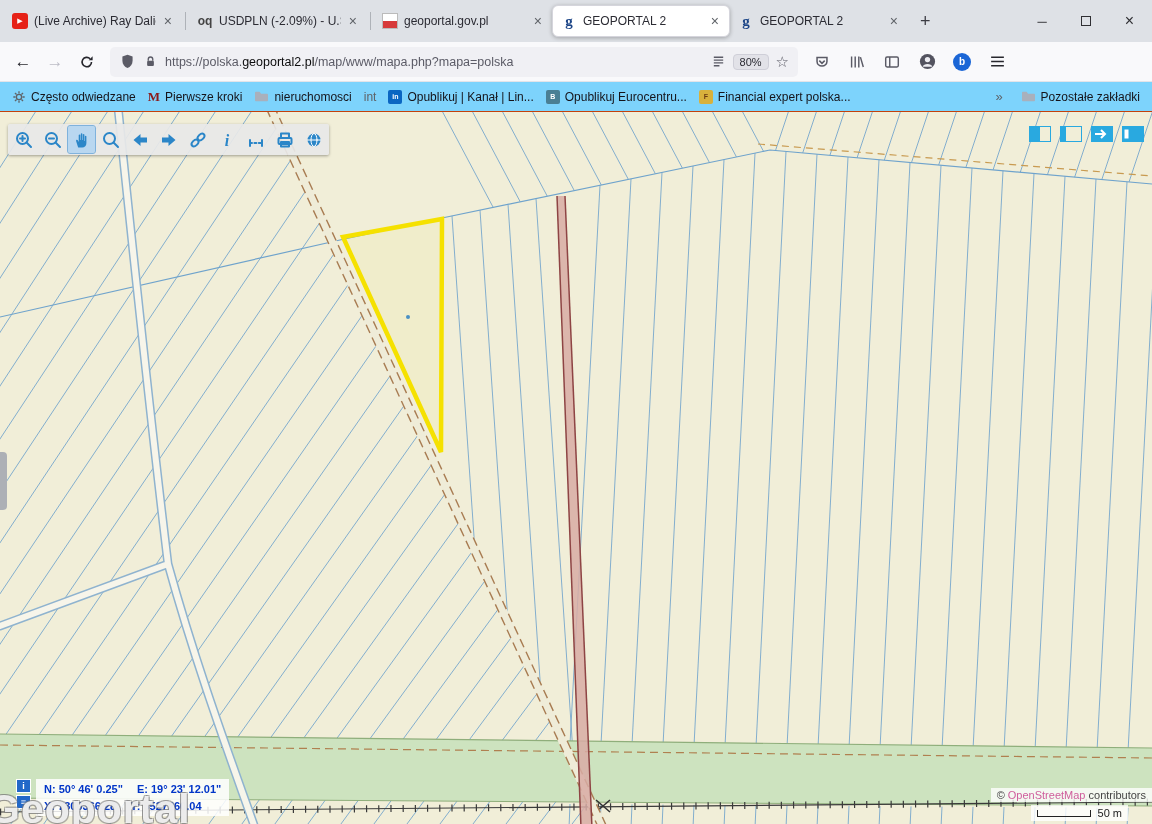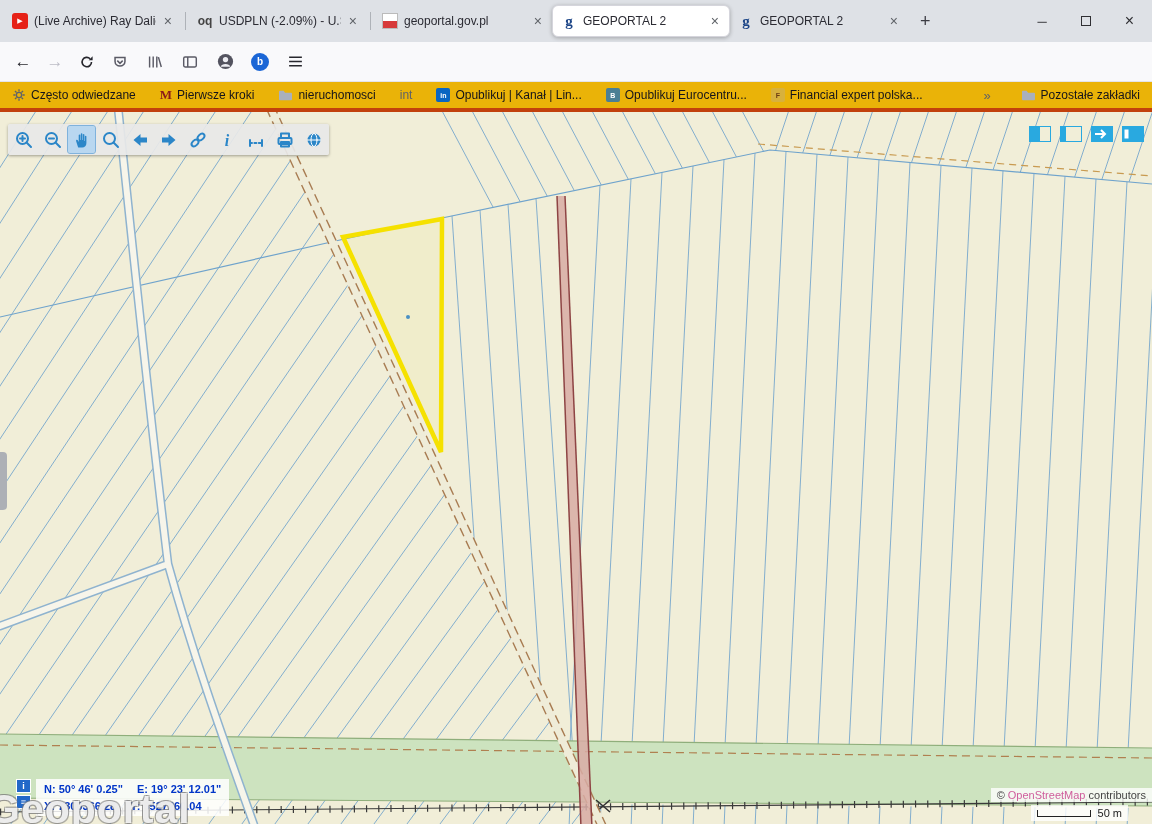--- a/index.html
+++ b/index.html
@@ -27,21 +27,21 @@
   .nav-btn.disabled{color:#bcbcc6}
   .urlbar{flex:1;max-width:688px;height:30px;background:#f0f0f4;border-radius:5px;display:flex;align-items:center;padding:0 9px;gap:7px;margin:0 6px}
   .url-text{flex:1;font-size:12.5px;white-space:nowrap;overflow:hidden;color:#5b5b66}
   .url-text .strong{color:#0c0c0d}
   .zoom-pill{background:#e2e2e8;border:1px solid #cfcfd8;border-radius:4px;font-size:11px;padding:1px 6px;color:#2b2b33;flex:none}
   .glyph-star{font-size:15px;color:#5b5b66;flex:none}
   .nav-right{display:flex;align-items:center;gap:7px;margin-left:2px}
   .nav-ic{width:28px;height:28px;display:flex;align-items:center;justify-content:center;flex:none}
   .ext-badge{width:18px;height:18px;border-radius:50%;background:#1b66d6;color:#fff;font-size:10px;font-weight:bold;display:flex;align-items:center;justify-content:center}
 
-  .bookmarksbar{height:30px;background:#eab308;display:flex;align-items:center;gap:24px;padding:0 12px;border-bottom:4px solid #c2410c;color:#15141a}
+  .bookmarksbar{height:30px;background:#7dd3fc;display:flex;align-items:center;gap:12px;padding:0 12px;border-bottom:1px solid #c2410c;color:#15141a}
   .bm{display:flex;align-items:center;gap:5px;white-space:nowrap}
   .bm-int{color:#5f6368}
   .sq-ic{width:14px;height:14px;border-radius:2px;color:#fff;font-size:7px;font-weight:bold;display:flex;align-items:center;justify-content:center;flex:none}
   .ic-li{background:#0a66c2}
   .ic-bi{background:#4a7f94}
   .ic-fi{background:#d8b13c;color:#6b3c12}
   .ic-mz{color:#8b1a1a;font-weight:bold;font-size:13px;font-family:"Liberation Serif",serif}
   .bm-overflow{margin-left:auto;color:#5f6368;font-size:13px}
 
   
@@ -114,20 +114,37 @@
 
   <div class="navbar">
     <span class="nav-btn">←</span>
     <span class="nav-btn disabled">→</span>
     <span class="nav-btn">
       <svg width="16" height="16" viewBox="0 0 16 16">
           <path d="M12.5,8 a4.7,4.7 0 1 1 -1.4,-3.3" fill="none" stroke="#27272d" stroke-width="1.6"></path>
           <polygon points="13.6,2.2 13.6,6.2 9.6,6.2" fill="#27272d"></polygon>
         </svg>
     </span>
+    <div class="urlbar">
+      <svg width="17" height="17" viewBox="0 0 20 20">
+          <path d="M10,2 L16,4 V9 C16,13.2 13.5,16.2 10,17.6 C6.5,16.2 4,13.2 4,9 V4 Z" fill="#5b5b66"></path>
+        </svg>
+      <svg width="15" height="15" viewBox="0 0 20 20">
+          <path d="M7,9 V7 a3,3 0 0 1 6,0 V9" fill="none" stroke="#5b5b66" stroke-width="1.8"></path>
+          <rect x="5.5" y="9" width="9" height="7" rx="1.5" fill="#5b5b66"></rect>
+        </svg>
+      <div class="url-text"><span>https://polska.</span><span class="strong">geoportal2.pl</span><span>/map/www/mapa.php?mapa=polska</span></div>
+      <svg width="15" height="15" viewBox="0 0 16 16">
+          <g stroke="#5b5b66" stroke-width="1.5" fill="none">
+            <path d="M3,3.5 h10 M3,6.5 h10 M3,9.5 h10 M3,12.5 h6"></path>
+          </g>
+        </svg>
+      <span class="zoom-pill">80%</span>
+      <span class="glyph-star">☆</span>
+    </div>
     <div class="nav-right">
       <span class="nav-ic">
         <svg width="18" height="18" viewBox="0 0 20 20">
             <g stroke="#5b5b66" stroke-width="1.7" fill="none">
               <path d="M4.5,5 h11 v4.5 a5.5,5 0 0 1 -11,0 Z"></path>
               <path d="M7,8.5 l3,3 3,-3"></path>
             </g>
           </svg>
       </span>
       <span class="nav-ic">

